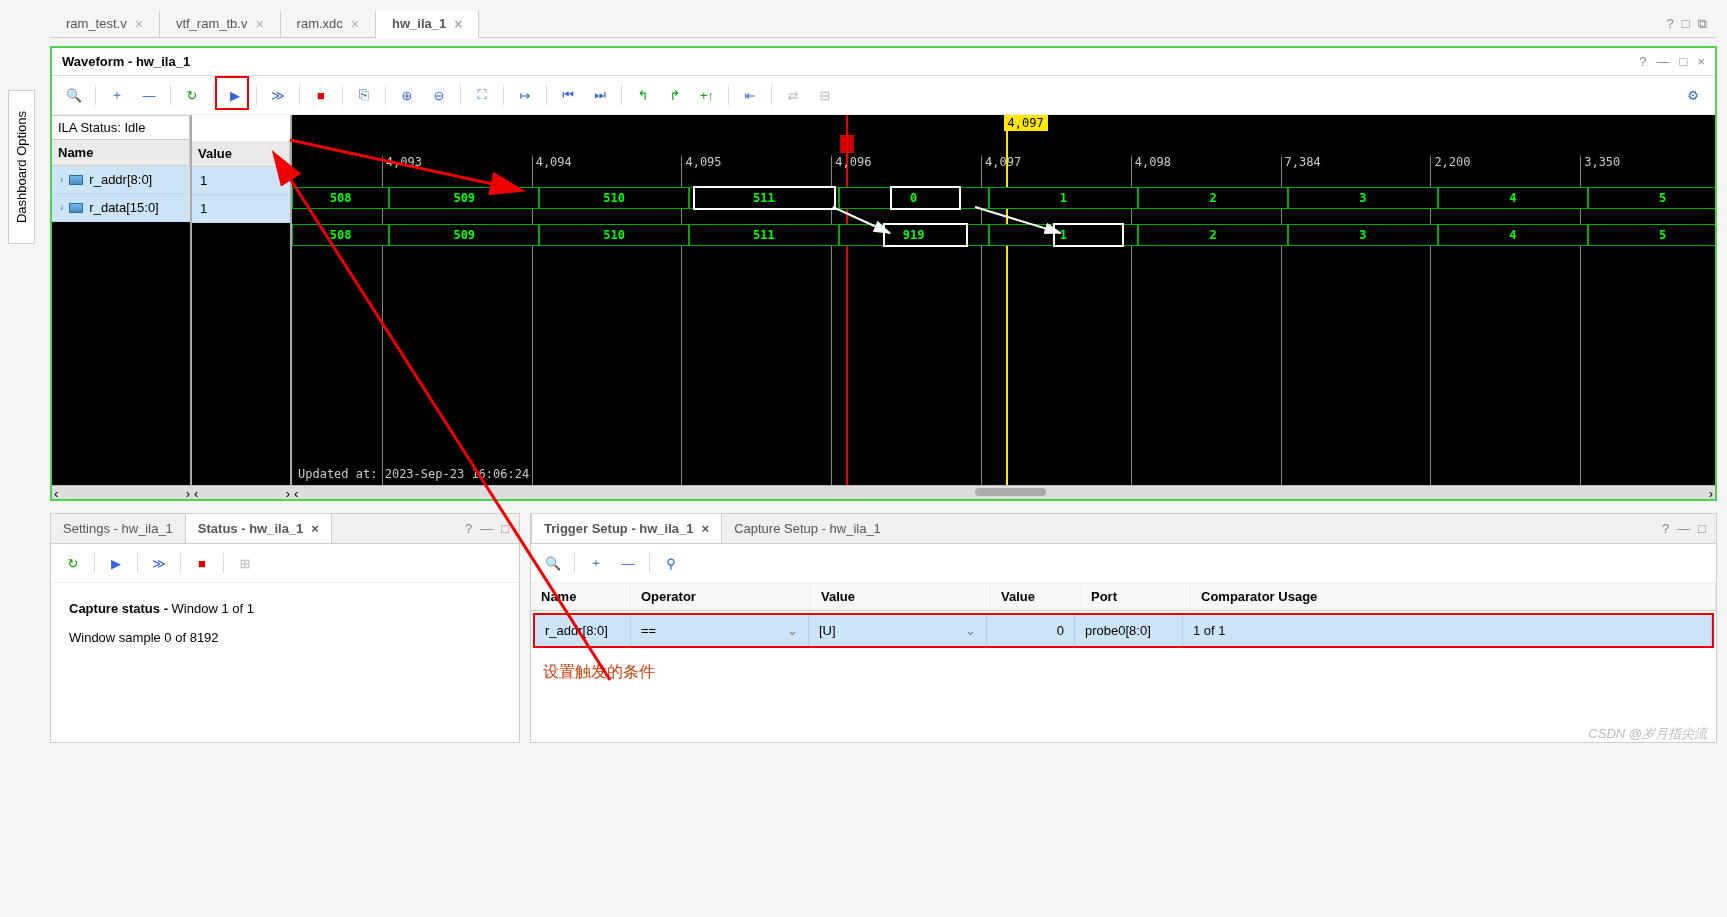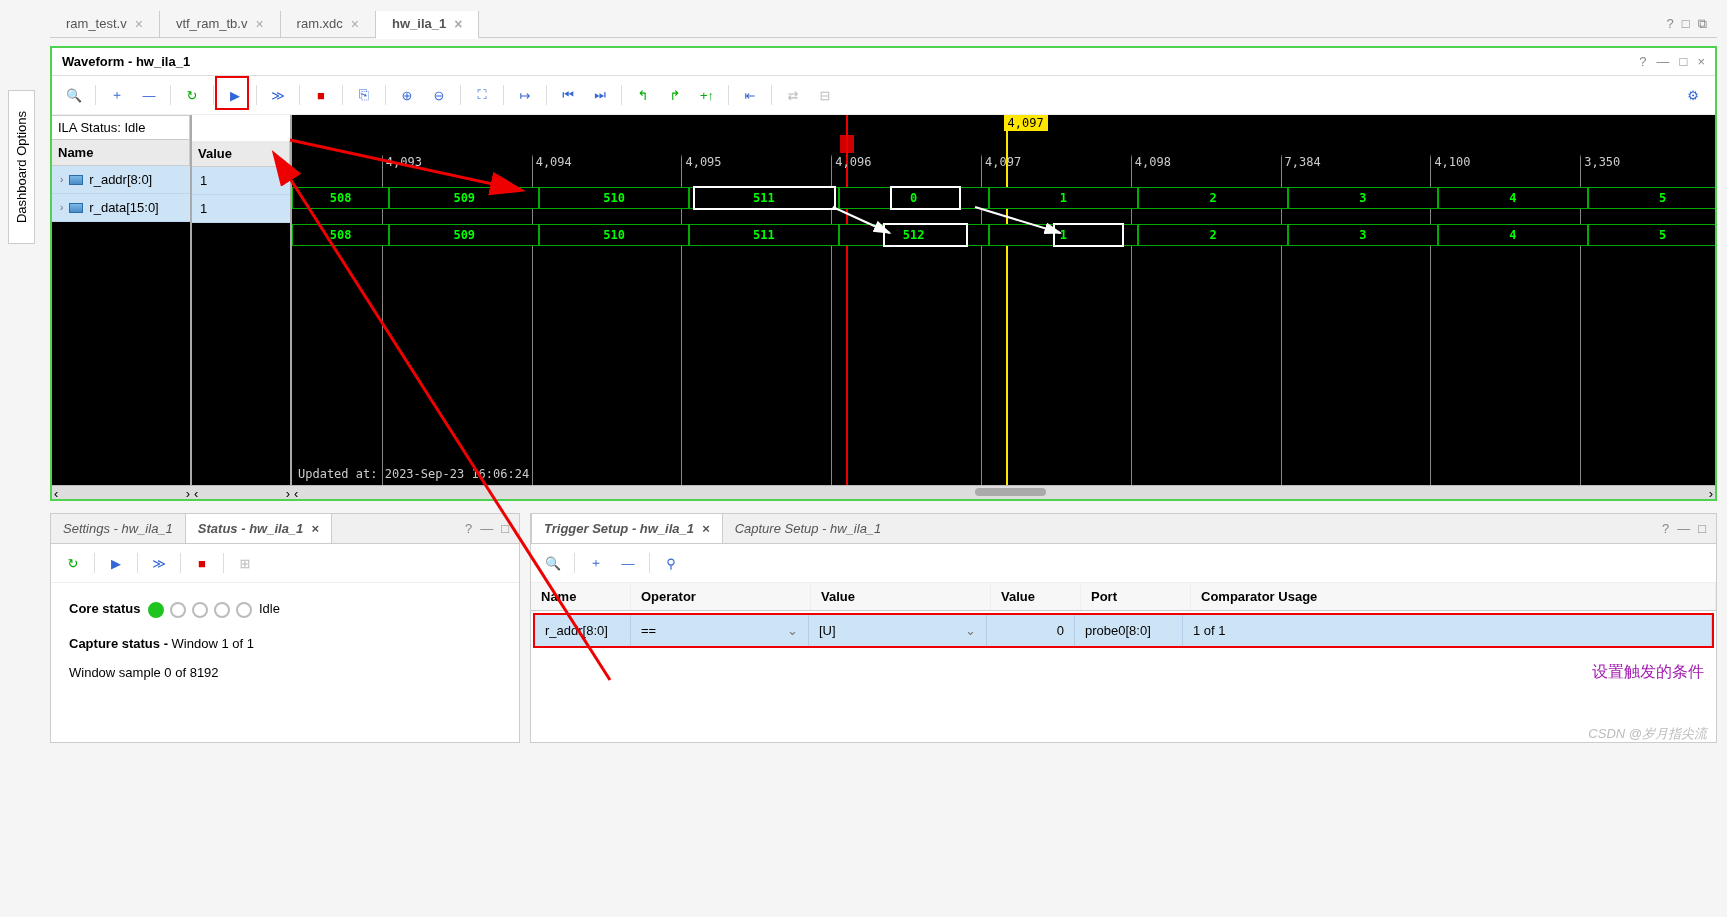--- a/index.html
+++ b/index.html
@@ -40,33 +40,33 @@
 .buscell { position: absolute; top: 0; height: 22px; display: flex; align-items: center; justify-content: center; color: #0f0; font-family: monospace; font-size: 12px; border: 1px solid #0a0; background: #000; }
 .buscell::before, .buscell::after { content: ''; position: absolute; top: 0; width: 0; height: 0; border-top: 11px solid transparent; border-bottom: 11px solid transparent; }
 .updated { position: absolute; bottom: 4px; left: 6px; color: #ccc; font-family: monospace; font-size: 12px; }
 .hlbox { position: absolute; border: 2px solid #fff; pointer-events: none; }
 .redbox { position: absolute; border: 2px solid #e00; pointer-events: none; }
 .scroll { height: 14px; background: #ddd; border-top: 1px solid #bbb; position: relative; }
 .scroll .thumb { position: absolute; top: 2px; height: 8px; background: #aaa; border-radius: 4px; }
 .bottom { display: flex; gap: 10px; margin-top: 12px; }
 .bpanel { background: #fff; border: 1px solid #ccc; flex: 1; min-height: 230px; }
 .btabs { display: flex; border-bottom: 1px solid #ccc; background: #f0f0f0; align-items: center; }
-.btab { padding: 7px 12px; color: #555; cursor: pointer; display: flex; gap: 8px; align-items: center; font-style: italic; }
+.btab { padding: 7px 12px; color: #555; cursor: pointer; display: flex; gap: 8px; align-items: center; }
 .btab.active { background: #fff; font-weight: bold; border-right: 1px solid #ccc; border-left: 1px solid #ccc; }
 .corestatus { padding: 18px; }
 .dots { display: inline-flex; gap: 6px; vertical-align: middle; }
 .dot { width: 16px; height: 16px; border-radius: 50%; border: 2px solid #bbb; }
 .dot.on { background: #1fc41f; border-color: #1fc41f; }
 .trighdr { display: flex; border-bottom: 1px solid #ccc; background: #f7f7f7; }
 .trighdr > div { padding: 6px 10px; font-weight: bold; border-right: 1px solid #eee; }
 .trigrow { display: flex; background: #cde4f7; }
 .trigrow > div { padding: 8px 10px; border-right: 1px solid #b5cfe8; display: flex; align-items: center; }
 .trigrow .dd { margin-left: auto; color: #777; }
 .trigwrap { border: 2px solid #e00; margin: 2px; }
-.zhnote { color: #a21caf; font-size: 16px; text-align: right; padding: 12px; }
+.zhnote { color: #c2410c; font-size: 16px; text-align: left; padding: 12px; }
 .watermark { position: absolute; bottom: 10px; right: 20px; color: #bbb; font-size: 13px; font-style: italic; }
 svg.ov { position: absolute; top: 0; left: 0; pointer-events: none; }
 .arrowhead { fill: #e00; }
 .whitearrow { fill: #fff; }
 </style>
 </head>
 <body>
 
 <div class="vtab">Dashboard Options</div>
 
@@ -180,21 +180,21 @@
             <div class="timetick" style="left: 27.3684%;">4,095</div>
             <div class="gridv" style="left: 27.3684%;"></div>
             <div class="timetick" style="left: 37.8947%;">4,096</div>
             <div class="gridv" style="left: 37.8947%;"></div>
             <div class="timetick" style="left: 48.4211%;">4,097</div>
             <div class="gridv" style="left: 48.4211%;"></div>
             <div class="timetick" style="left: 58.9474%;">4,098</div>
             <div class="gridv" style="left: 58.9474%;"></div>
             <div class="timetick" style="left: 69.4737%;">7,384</div>
             <div class="gridv" style="left: 69.4737%;"></div>
-            <div class="timetick" style="left: 80%;">4,100</div>
+            <div class="timetick" style="left: 80%;">2,200</div>
             <div class="gridv" style="left: 80%;"></div>
             <div class="timetick" style="left: 90.5263%;">3,350</div>
             <div class="gridv" style="left: 90.5263%;"></div>
           </div>
         <div class="bus" id="bus0" style="top:72px">
             <div class="buscell" style="left: 0%; width: 6.84211%;">508</div>
             <div class="buscell" style="left: 6.84211%; width: 10.5263%;">509</div>
             <div class="buscell" style="left: 17.3684%; width: 10.5263%;">510</div>
             <div class="buscell" style="left: 27.8947%; width: 10.5263%;">511</div>
             <div class="buscell" style="left: 38.4211%; width: 10.5263%;">0</div>
@@ -202,21 +202,21 @@
             <div class="buscell" style="left: 59.4737%; width: 10.5263%;">2</div>
             <div class="buscell" style="left: 70%; width: 10.5263%;">3</div>
             <div class="buscell" style="left: 80.5263%; width: 10.5263%;">4</div>
             <div class="buscell" style="left: 91.0526%; width: 10.5263%;">5</div>
           </div>
         <div class="bus" id="bus1" style="top:109px">
             <div class="buscell" style="left: 0%; width: 6.84211%;">508</div>
             <div class="buscell" style="left: 6.84211%; width: 10.5263%;">509</div>
             <div class="buscell" style="left: 17.3684%; width: 10.5263%;">510</div>
             <div class="buscell" style="left: 27.8947%; width: 10.5263%;">511</div>
-            <div class="buscell" style="left: 38.4211%; width: 10.5263%;">512</div>
+            <div class="buscell" style="left: 38.4211%; width: 10.5263%;">919</div>
             <div class="buscell" style="left: 48.9474%; width: 10.5263%;">1</div>
             <div class="buscell" style="left: 59.4737%; width: 10.5263%;">2</div>
             <div class="buscell" style="left: 70%; width: 10.5263%;">3</div>
             <div class="buscell" style="left: 80.5263%; width: 10.5263%;">4</div>
             <div class="buscell" style="left: 91.0526%; width: 10.5263%;">5</div>
           </div>
 
         <div class="hlbox" style="left:28.2%;top:71px;width:10%;height:24px"></div>
         <div class="hlbox" style="left:42%;top:71px;width:5%;height:24px"></div>
         <div class="hlbox" style="left:41.5%;top:108px;width:6%;height:24px"></div>
@@ -273,30 +273,20 @@
           <div class="sep"></div>
         <div class="tbtn">▶</div>
           <div class="sep"></div>
         <div class="tbtn">≫</div>
           <div class="sep"></div>
         <div class="tbtn" style="color:#d00">■</div>
           <div class="sep"></div>
         <div class="tbtn" style="color:#bbb">⊞</div>
       </div>
       <div class="corestatus">
-        <div style="margin-bottom:18px"><b>Core status</b>&nbsp;
-          <span class="dots">
-              <span class="dot on"></span>
-              <span class="dot"></span>
-              <span class="dot"></span>
-              <span class="dot"></span>
-              <span class="dot"></span>
-            </span>
-          &nbsp;<span>Idle</span>
-        </div>
         <div style="margin-bottom:14px"><b>Capture status -</b>&nbsp;<span>Window 1 of 1</span></div>
         <div>Window sample 0 of 8192</div>
       </div>
     </div>
 
     <div class="bpanel">
       <div class="btabs">
         <div class="btab active">
             <span>Trigger Setup - hw_ila_1</span>
             <span class="x">×</span>

